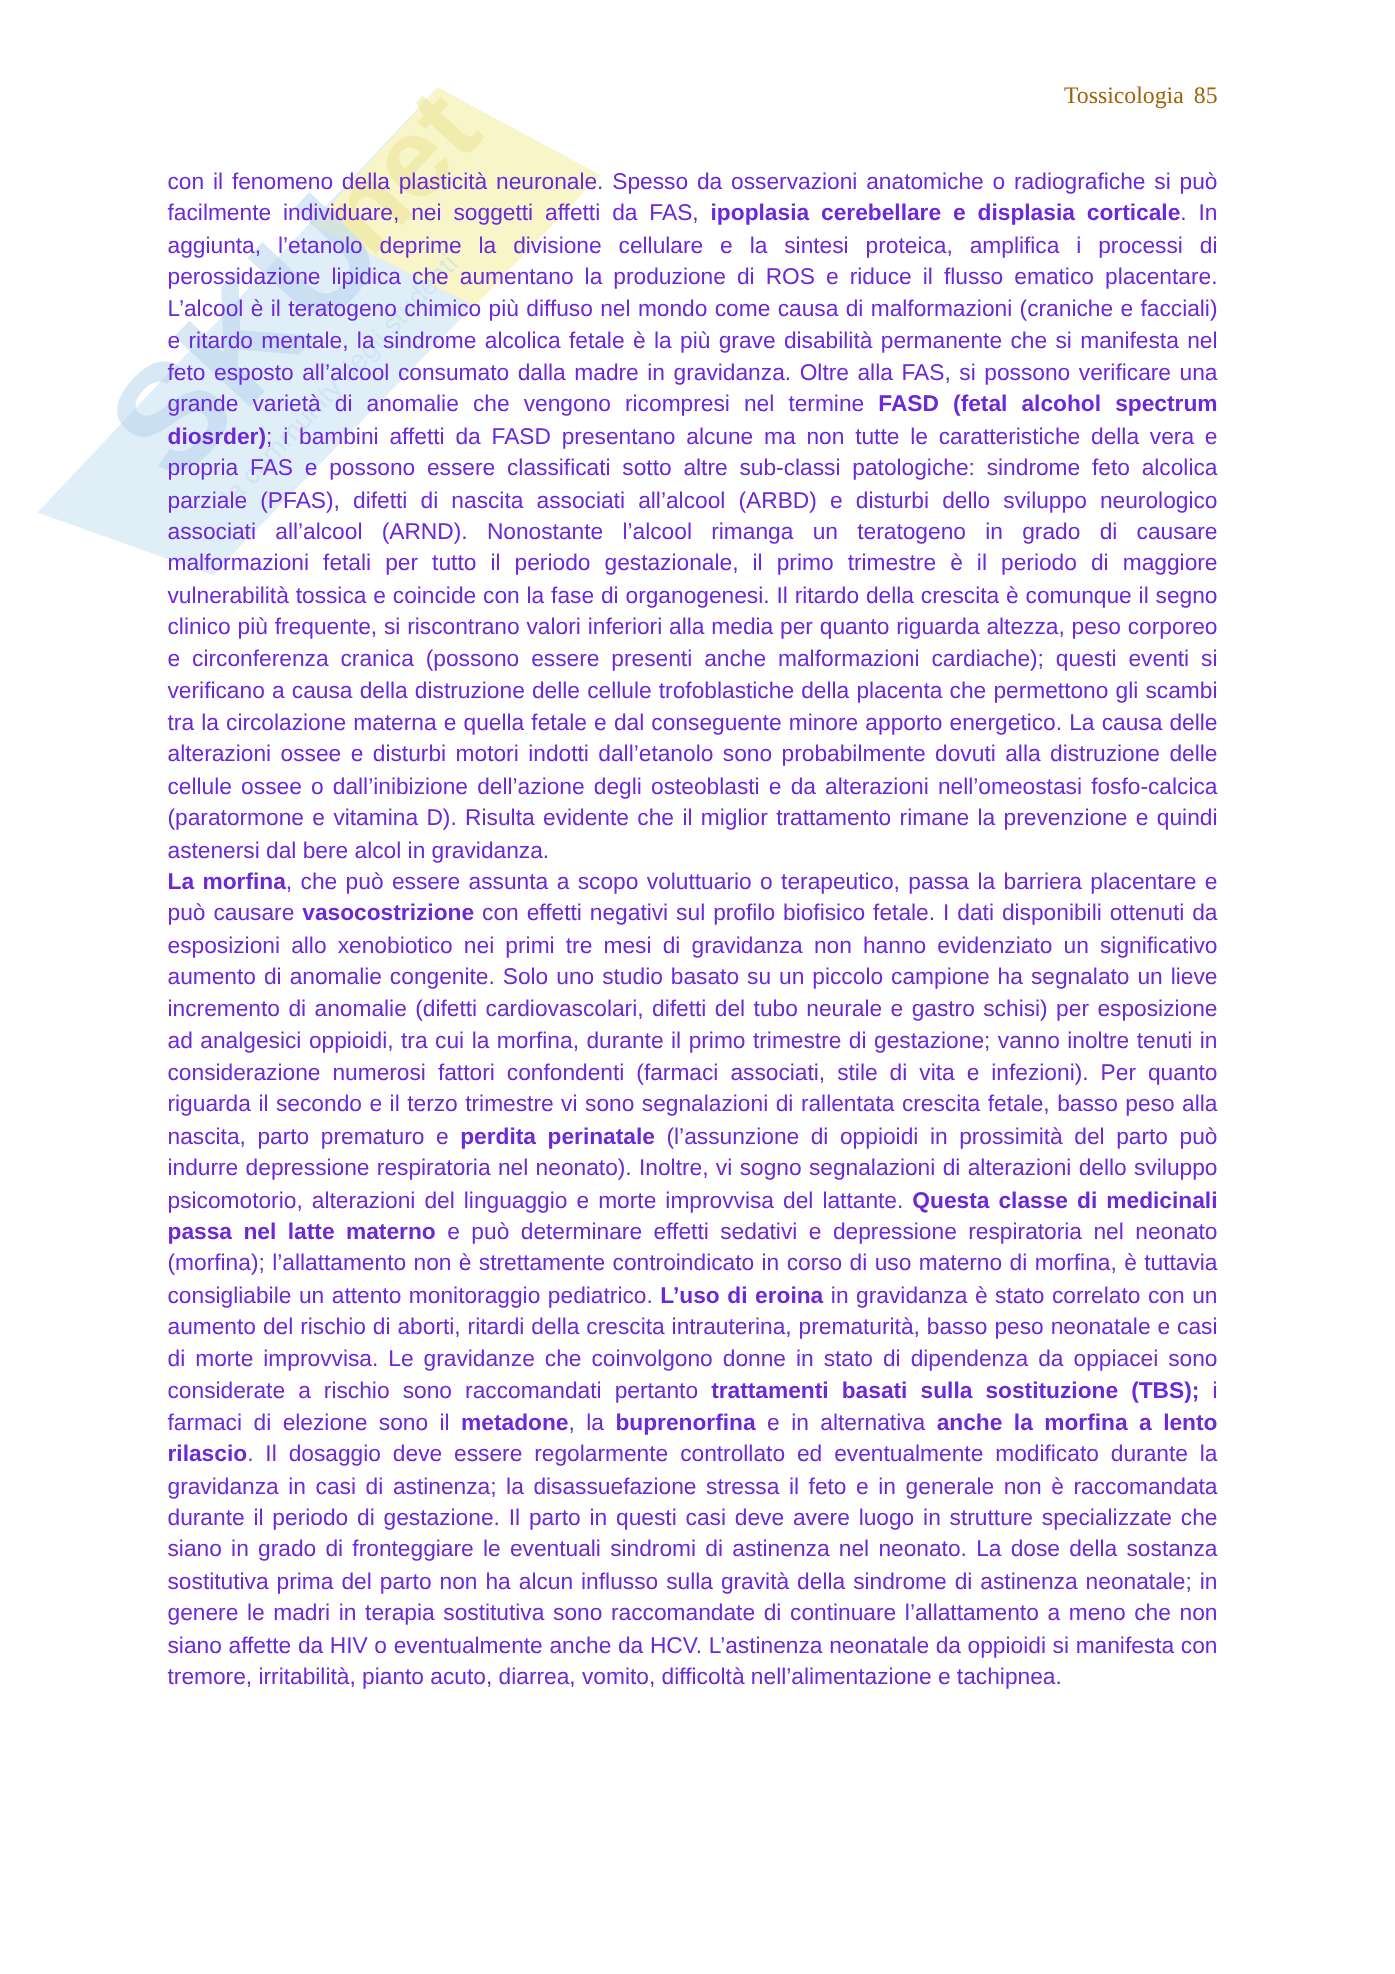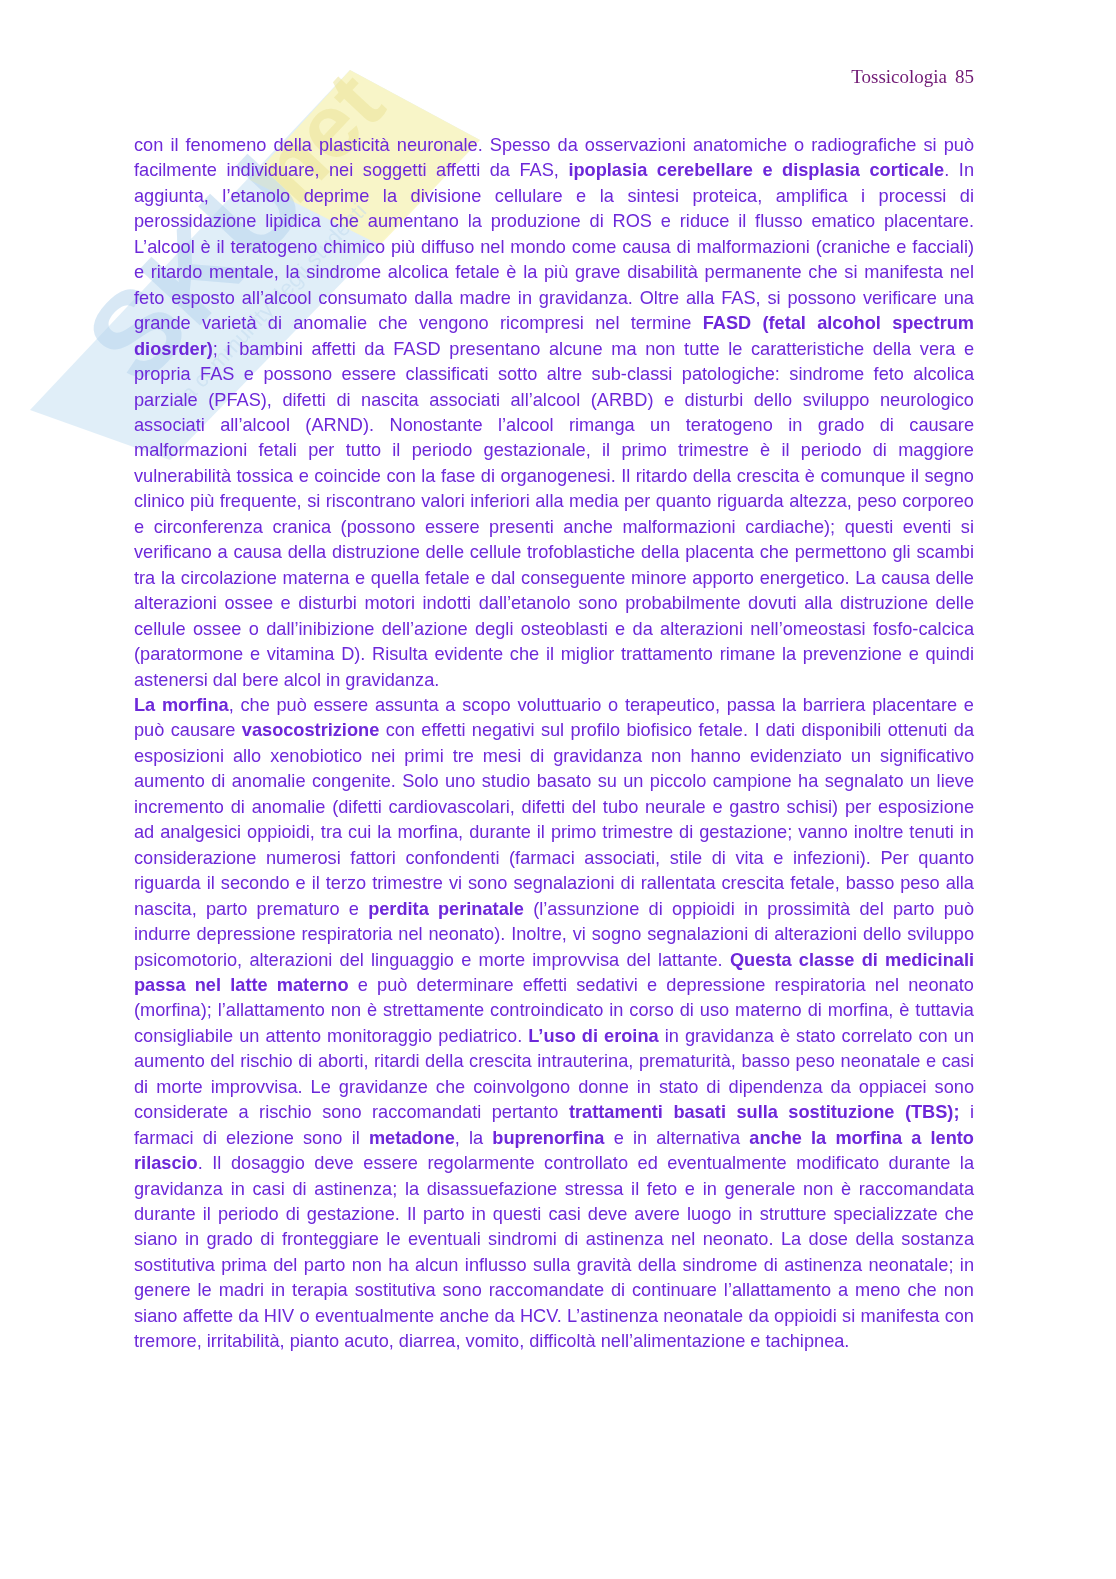--- a/index.html
+++ b/index.html
@@ -1,19 +1,19 @@
 <!DOCTYPE html>
 <html><head>
 <meta charset="utf-8">
 <style>
   html, body { margin: 0; padding: 0; background: #ffffff; }
   body { width: 1116px; height: 1579px; position: relative; overflow: hidden; }
   .page { position: absolute; left: 0; top: 0; width: 1116px; height: 1579px; background: #fff; }
   .watermark { position: absolute; left: 20px; top: 30px; width: 470px; height: 430px; pointer-events: none; z-index: 0; }
-  .header { position: absolute; top: 66px; right: 142px; font-family: "Liberation Serif", serif; font-size: 19px; color: #701a75; z-index: 2; }
+  .header { position: absolute; top: 66px; right: 142px; font-family: "Liberation Serif", serif; font-size: 19px; color: #a16207; z-index: 2; }
   .header .num { margin-left: 8px; }
   .body-text { position: absolute; left: 134px; top: 133px; width: 840px; z-index: 2;
     font-family: Liberation Sans, sans-serif; font-size: 18.2px; line-height: 25.45px; color: #6d28d9;
     text-align: justify; }
   .body-text p { margin: 0; }
   .body-text p + p { }
   b { font-weight: bold; }
 </style>
 </head>
 <body>

